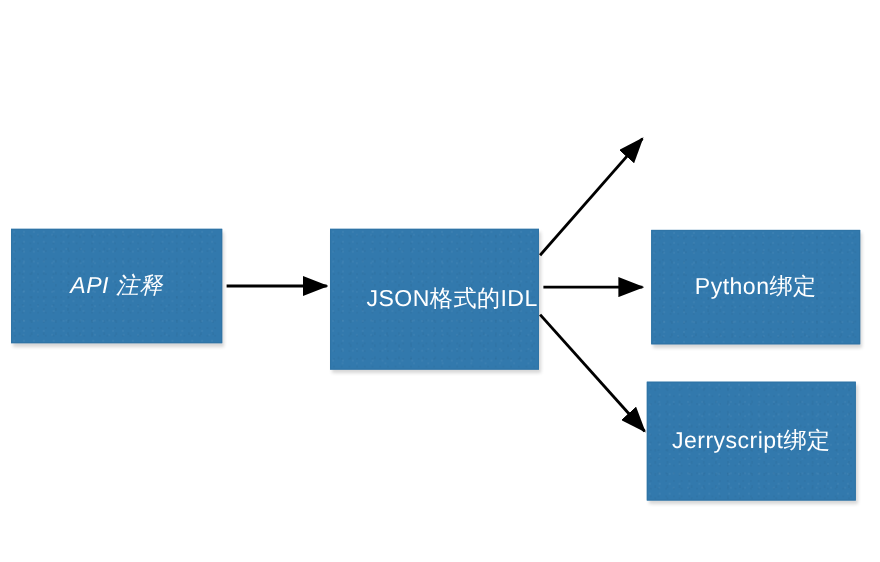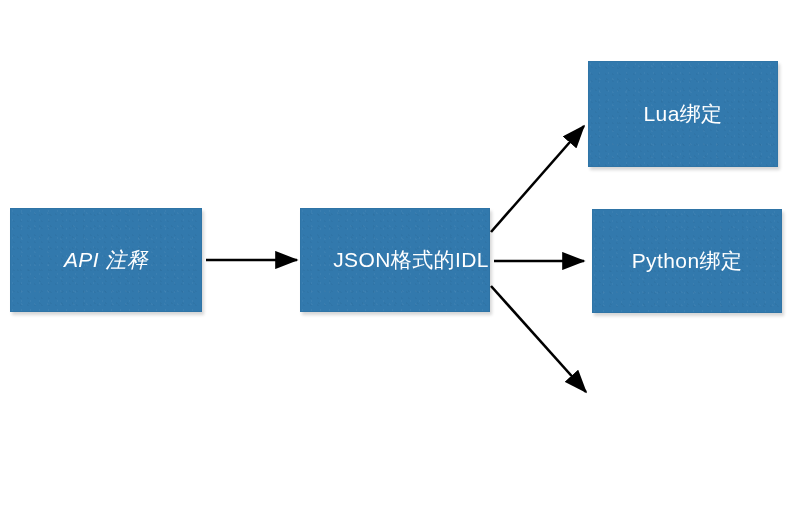--- a/index.html
+++ b/index.html
@@ -39,21 +39,21 @@
       radial-gradient(circle at 82% 34%, rgba(255,255,255,0.04) 0 1px, transparent 1px),
       radial-gradient(circle at 38% 78%, rgba(0,0,0,0.03) 0 1px, transparent 1px);
     background-size: 9px 9px, 11px 11px, 13px 13px, 7px 7px;
   }
   .node-label {
     display: block;
     padding: 0 6px;
     white-space: nowrap;
   }
   #node-api        { left: 10px;  top: 208px; width: 192px; height: 104px; font-style: italic; }
-  #node-idl        { left: 300px; top: 208px; width: 190px; height: 104px; padding-left: 32px; }
+  #node-idl        { left: 300px; top: 208px; width: 190px; height: 128px; padding-left: 32px; }
   #node-lua        { left: 588px; top: 61px;  width: 190px; height: 106px; }
   #node-python     { left: 592px; top: 209px; width: 190px; height: 104px; }
   #node-jerryscript{ left: 588px; top: 347px; width: 190px; height: 108px; }
 
   #edges {
     position: absolute;
     left: 0;
     top: 0;
     width: 800px;
     height: 511px;
@@ -82,22 +82,22 @@
   </svg>
 
   <div class="node" id="node-api">
     <span class="node-label">API 注释</span>
   </div>
 
   <div class="node" id="node-idl">
     <span class="node-label">JSON格式的IDL</span>
   </div>
 
-  <div class="node" id="node-lua">
-    <span class="node-label">Lua绑定</span>
-  </div>
 
   <div class="node" id="node-python">
     <span class="node-label">Python绑定</span>
   </div>
 
+  <div class="node" id="node-jerryscript">
+    <span class="node-label">Jerryscript绑定</span>
+  </div>
 
 </div>
 
 </body></html>

